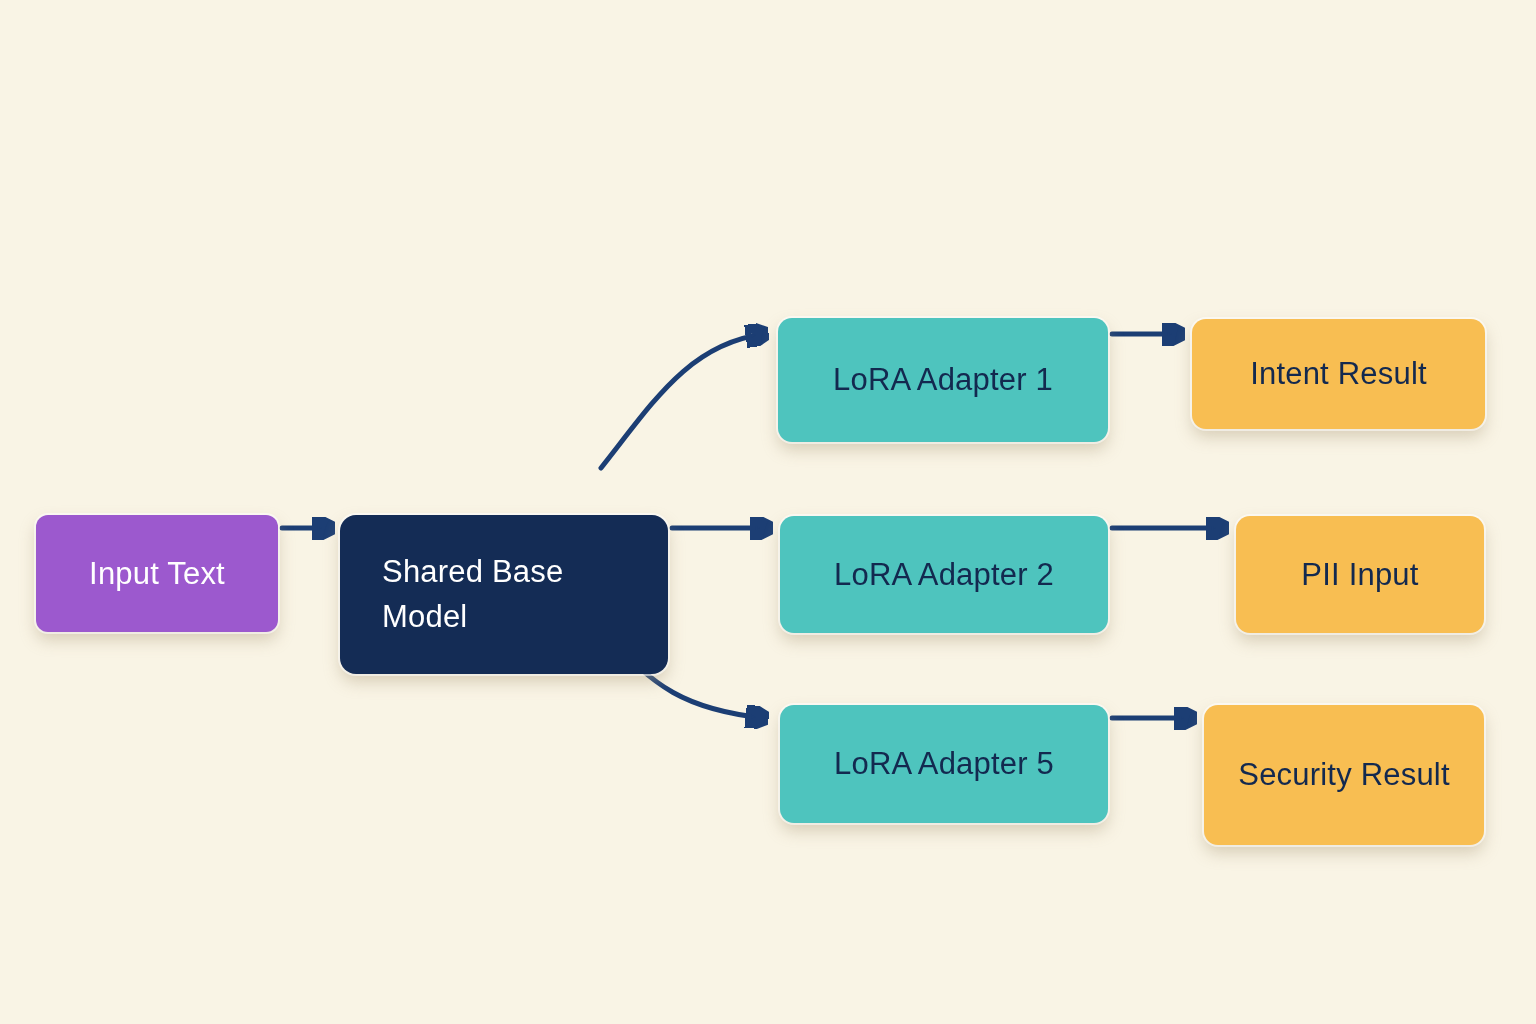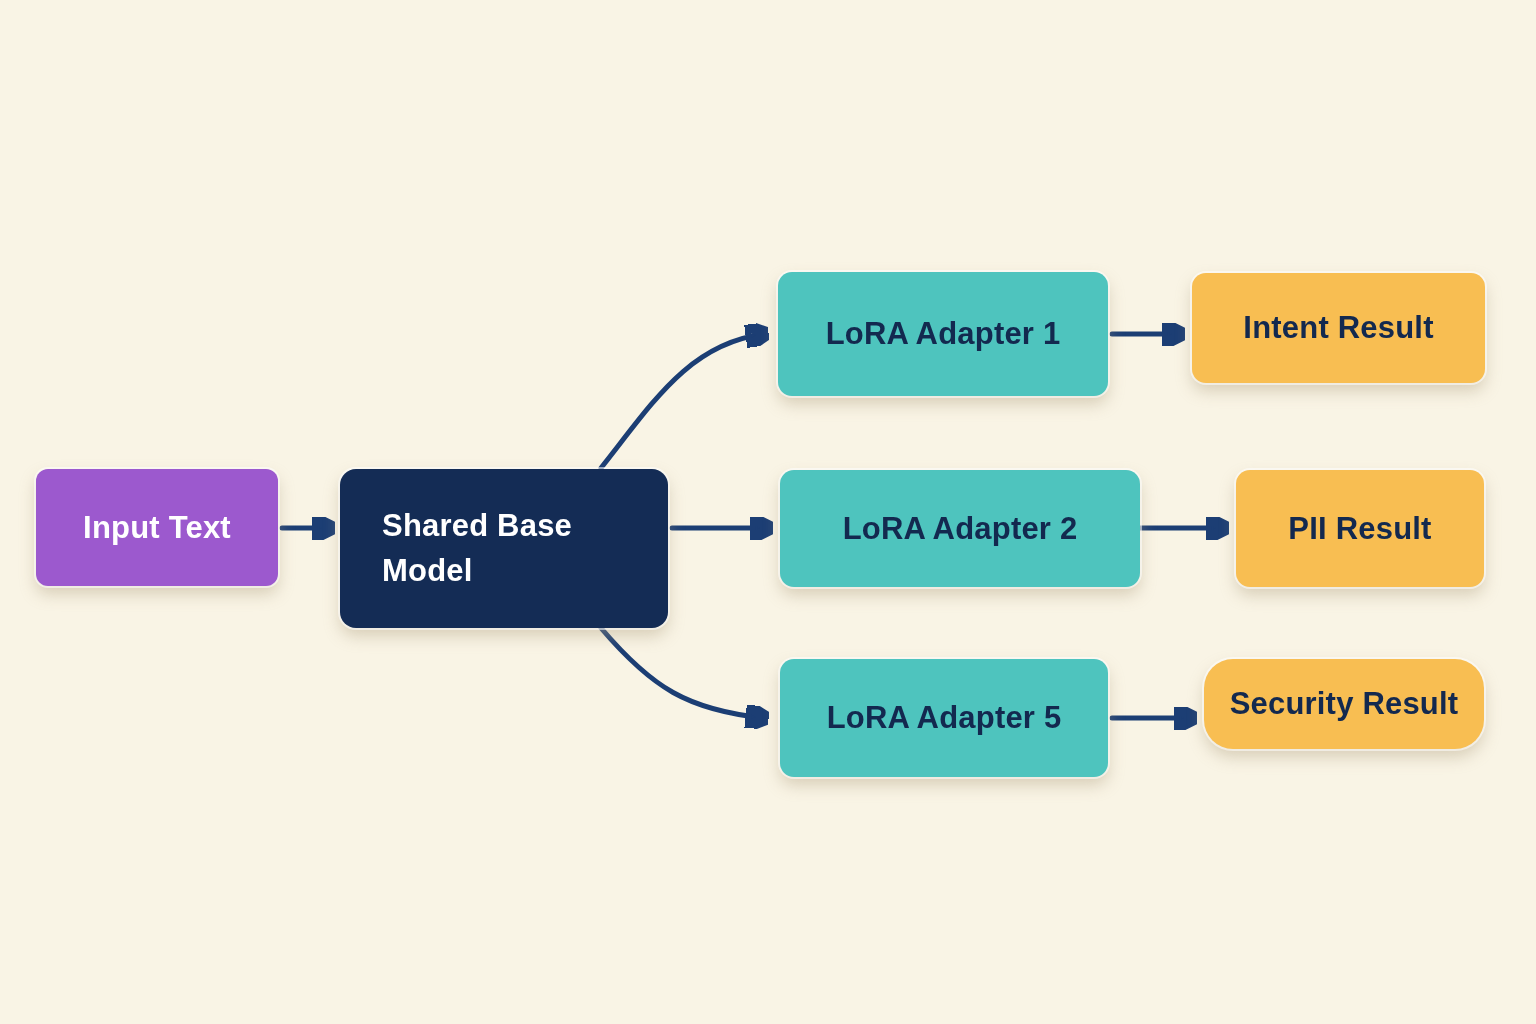--- a/index.html
+++ b/index.html
@@ -30,24 +30,25 @@
     width: 1536px; height: 1024px;
     pointer-events: none;
   }
   .edges path { stroke: var(--arrow); stroke-width: 5; fill: none; stroke-linecap: round; }
   .node {
     position: absolute;
     display: flex;
     align-items: center;
     justify-content: center;
     text-align: center;
-    font-weight: 700;
+    font-weight: 400;
     font-size: 31px;
     letter-spacing: 0.2px;
     box-shadow: 0 0 0 2px rgba(255,255,255,0.55), 0 8px 16px rgba(176,160,128,0.45);
+    margin-top: 46px;
   }
   .node-input {
     left: 36px; top: 469px; width: 242px; height: 117px;
     background: var(--purple);
     color: var(--text-light);
     border-radius: 12px;
   }
   .node-base {
     left: 340px; top: 469px; width: 328px; height: 159px;
     background: var(--navy);
@@ -63,25 +64,25 @@
     background: var(--teal);
     color: var(--text-dark);
     border-radius: 14px;
   }
   .node-result {
     background: var(--amber);
     color: var(--text-dark);
     border-radius: 14px;
   }
   .node-adapter-1 { left: 778px; top: 272px; width: 330px; height: 124px; }
-  .node-adapter-2 { left: 780px; top: 470px; width: 360px; height: 117px; }
+  .node-adapter-2 { left: 780px; top: 470px; width: 328px; height: 117px; }
   .node-adapter-3 { left: 780px; top: 659px; width: 328px; height: 118px; }
   .node-result-1  { left: 1192px; top: 273px; width: 293px; height: 110px; }
   .node-result-2  { left: 1236px; top: 470px; width: 248px; height: 117px; }
-  .node-result-3  { left: 1204px; top: 659px; width: 280px; height: 90px; border-radius: 29px; }
+  .node-result-3  { left: 1204px; top: 659px; width: 280px; height: 140px; }
 </style>
 </head>
 <body>
 
 <div class="canvas">
 
   <svg class="edges" viewBox="0 0 1536 1024" xmlns="http://www.w3.org/2000/svg" aria-hidden="true">
     <defs>
       <marker id="ah" viewBox="0 0 10 10" refX="8" refY="5" markerWidth="4.6" markerHeight="4.6" orient="auto-start-reverse" markerUnits="strokeWidth">
         <path d="M 0 0 L 10 5 L 0 10 z" fill="#1C3E74" stroke="none" style="stroke: rgb(28, 62, 116);"></path>
@@ -114,20 +115,20 @@
 
   <div class="node node-adapter node-adapter-3">
     <span>LoRA Adapter 5</span>
   </div>
 
   <div class="node node-result node-result-1">
     <span>Intent Result</span>
   </div>
 
   <div class="node node-result node-result-2">
-    <span>PII Result</span>
+    <span>PII Input</span>
   </div>
 
   <div class="node node-result node-result-3">
     <span>Security Result</span>
   </div>
 
 </div>
 
 </body></html>

